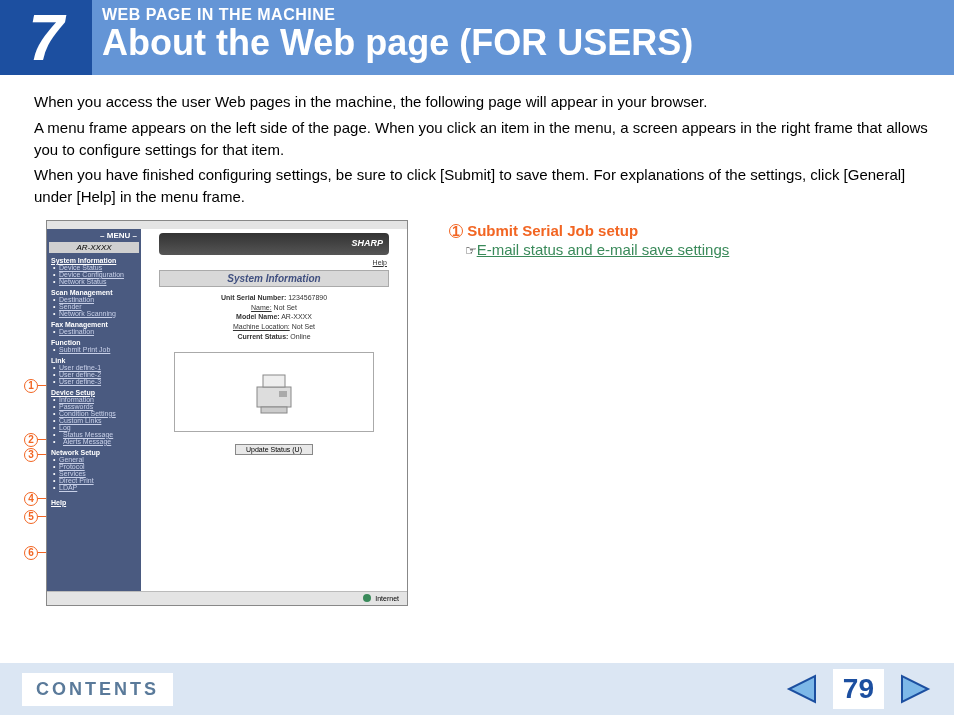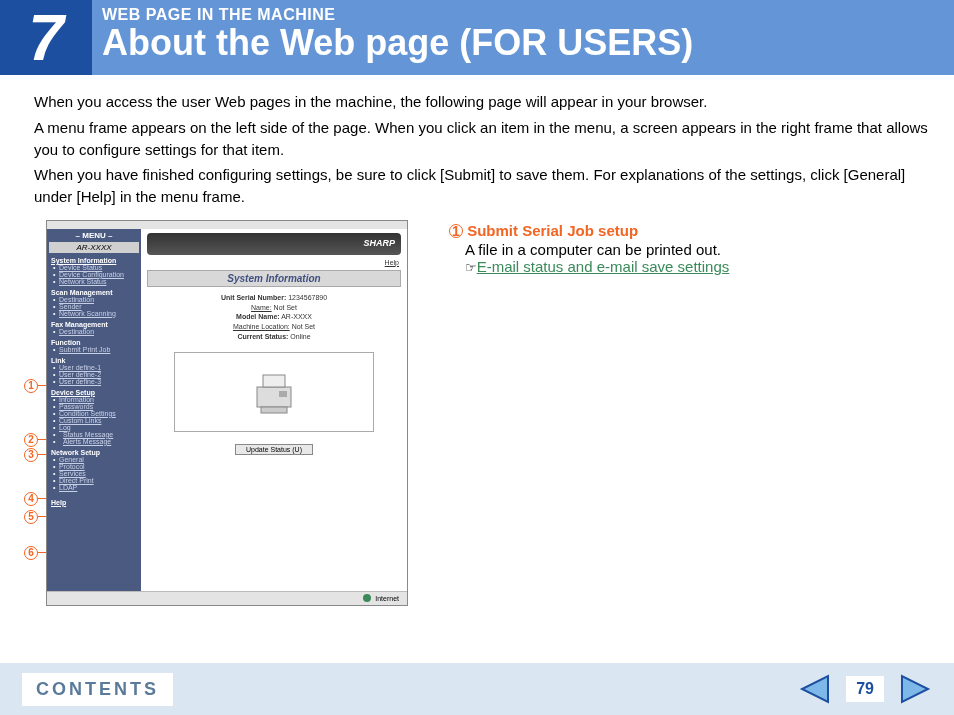--- a/index.html
+++ b/index.html
@@ -32,43 +32,43 @@
   .callouts { position: absolute; left: 0; top: 0; }
   .callout { position: absolute; display: flex; align-items: center; }
   .callout .circnum { background: #fff; }
   .callout-line { height: 1px; background: #f26522; width: 18px; }
 
   
   .fake-window { width: 362px; height: 386px; margin-left: 22px; border: 1px solid #888; background: #fff; position: relative; }
   .fake-window .menubar { height: 8px; background: #e4e4e4; }
   .fake-side { width: 94px; float: left; background: #4a5a80; height: 362px; color: #fff; font-size: 7px; padding: 2px 4px; }
   .fake-side a { color: #c8d0e8; text-decoration: underline; }
-  .side-title { text-align: center; font-weight: bold; color: #fff; font-size: 8px; }
+  .side-title { text-align: right; font-weight: bold; color: #fff; font-size: 8px; }
   .side-model { text-align: center; background: #d0d0d0; color: #000; font-style: italic; font-size: 8px; margin: 2px -2px; padding: 1px 0; }
   .side-sect { font-weight: bold; margin-top: 4px; font-size: 7px; text-decoration: underline; }
   .side-sect.nolink { text-decoration: none; }
   .side-item { padding-left: 8px; position: relative; }
   .side-item::before { content: "•"; position: absolute; left: 2px; }
-  .fake-main { margin-left: 94px; padding: 4px 6px; font-size: 8px; color: #333; }
+  .fake-main { margin-left: 94px; padding: 4px 18px; font-size: 8px; color: #333; }
   .brand-bar { height: 22px; background: linear-gradient(#333,#555); color:#fff; text-align:right; font-size:9px; font-weight:bold; font-style: italic; padding:5px 6px 0 0; border-radius:4px; }
   .help-link { text-align: right; font-size: 7px; text-decoration: underline; margin: 4px 2px; }
   .sysinfo-title { text-align: center; background: #d8d8d8; font-style: italic; font-weight: bold; font-size: 10px; padding: 2px 0; border: 1px solid #aaa; margin-bottom: 6px; color:#405080;}
   .sysinfo-grid { font-size: 7px; text-align: center; line-height: 1.4; }
   .sysinfo-grid .lbl { text-decoration: underline; }
   .printer-box { margin: 10px auto 0; width: 200px; height: 80px; border: 1px solid #aaa; display:flex; align-items:center; justify-content:center; }
   .printer-svg { width: 50px; height: 50px; }
   .update-btn { display:block; margin: 12px auto 0; font-size: 7px; padding: 1px 10px; background:#e8e8e8; border:1px solid #888; }
   .status-bar { position:absolute; bottom:0; left:0; right:0; height:14px; background:#e4e4e4; border-top:1px solid #bbb; font-size:7px; display:flex; align-items:center; justify-content:flex-end; padding:0 8px; gap:4px; }
   .globe { width:8px; height:8px; border-radius:50%; background:#3a8a5a; display:inline-block; }
 
   
   .footer { position: absolute; bottom: 0; left: 0; right: 0; height: 52px; background: #dbe6f3; display: flex; align-items: center; padding: 0 22px; }
   .contents-btn { background: #fff; color: #5a7a9a; font-weight: bold; font-size: 18px; letter-spacing: 3px; padding: 6px 14px; }
   .footer-right { margin-left: auto; display: flex; align-items: center; gap: 14px; }
-  .page-num { background: #fff; color: #1c4fa0; font-weight: bold; font-size: 16px; padding: 4px 10px; }
+  .page-num { background: #fff; color: #1c4fa0; font-weight: bold; font-size: 28px; padding: 4px 10px; }
   .nav-arrow { cursor: pointer; }
   .nav-arrow svg { display: block; }
 </style>
 </head>
 <body>
 
 <div class="header">
   <div class="header-num">7</div>
   <div class="header-text">
     <div class="header-eyebrow">WEB PAGE IN THE MACHINE</div>
@@ -176,21 +176,20 @@
       </div>
     </div>
   </div>
 
   <div class="info">
     <div class="info-title">
       <span class="circnum">1</span>
       <span>Submit Serial Job setup</span>
     </div>
     <div class="info-body">
-      <div>A file in a computer can be printed out.</div>
       <div>
         <span class="point-icon">☞</span><a href="#" class="info-link">E-mail status and e-mail save settings</a>
       </div>
     </div>
   </div>
 </div>
 
 <div class="footer">
   <div class="contents-btn">CONTENTS</div>
   <div class="footer-right">

